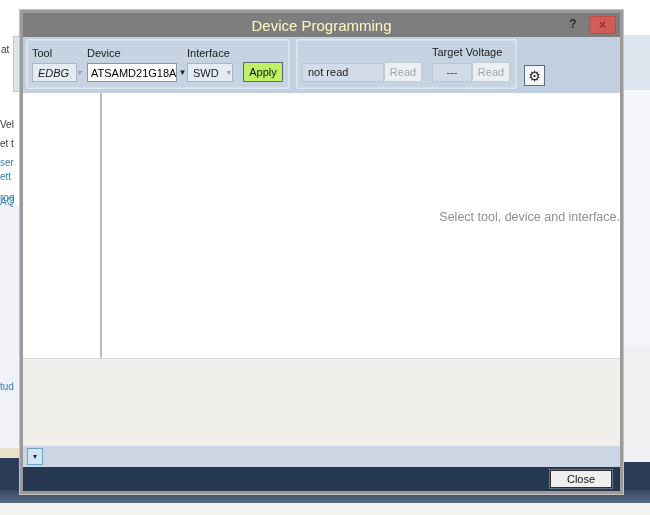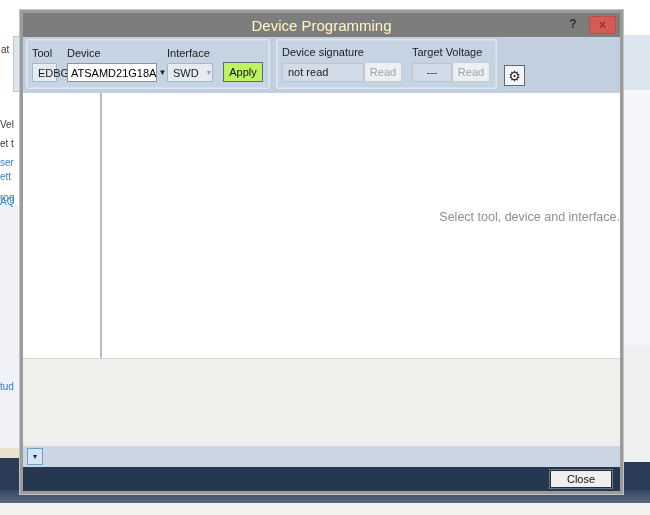--- a/index.html
+++ b/index.html
@@ -43,21 +43,21 @@
   .toolbar { height:56px; background:#c2cfdf; flex:0 0 auto; display:flex; align-items:flex-start; padding:2px 0 0 3px; }
   .tb-group { border:1px solid #dfe8f1; border-radius:2px; background:#c6d3e2;
               box-shadow:inset 0 0 0 1px rgba(255,255,255,0.25);
               display:flex; align-items:flex-end; padding:3px 6px 6px 5px; height:50px; }
   .tb-col { display:flex; flex-direction:column; margin-right:10px; }
   .tb-col:last-child { margin-right:0; }
   .tb-label { font-size:11px; color:#1c1c1c; margin-bottom:4px; }
   .combo { height:19px; background:#e4ebf3; border:1px solid #a9b6c4; display:flex; align-items:center;
            padding:0 3px 0 5px; font-size:11px; color:#1c1c1c; }
   .combo .chev { margin-left:auto; padding-left:8px; color:#8d9cae; font-size:8px; }
-  .combo.tool { width:25px; }
+  .combo.tool { width:45px;font-style:italic; }
   .combo.iface { width:46px; }
   .combo-edit { width:90px; height:19px; background:#ffffff; border:1px solid #8795a5; display:flex; align-items:center;
                 font-size:11px; color:#000; padding:0 2px 0 2px; }
   .caret { width:1px; height:13px; background:#000; margin-right:1px; }
   .combo-edit .drop { margin-left:auto; color:#1a1a1a; font-size:8px; padding:0 2px; }
   .btn { background:#bef264; border:1px solid #5f6a75; font-size:11px; color:#111;
          height:20px; display:flex; align-items:center; justify-content:center; cursor:default; }
   .apply-btn { width:40px; }
   .field-ro { height:19px; background:#d2dce8; border:1px solid #bac5d2; font-size:11px; color:#1c1c1c;
               display:flex; align-items:center; padding:0 5px; }
@@ -143,21 +143,20 @@
             <span class="chev">▾</span>
           </div>
         </div>
         <div class="tb-col">
           <div class="btn apply-btn">Apply</div>
         </div>
       </div>
 
       <div class="tb-group" style="margin-left:6px;">
         <div class="tb-col">
-          <span class="tb-label">Device signature</span>
           <div class="pair">
             <div class="field-ro sig-field">not read</div>
             <div class="read-btn">Read</div>
           </div>
         </div>
         <div class="tb-col">
           <span class="tb-label">Target Voltage</span>
           <div class="pair">
             <div class="field-ro volt-field">---</div>
             <div class="read-btn">Read</div>

